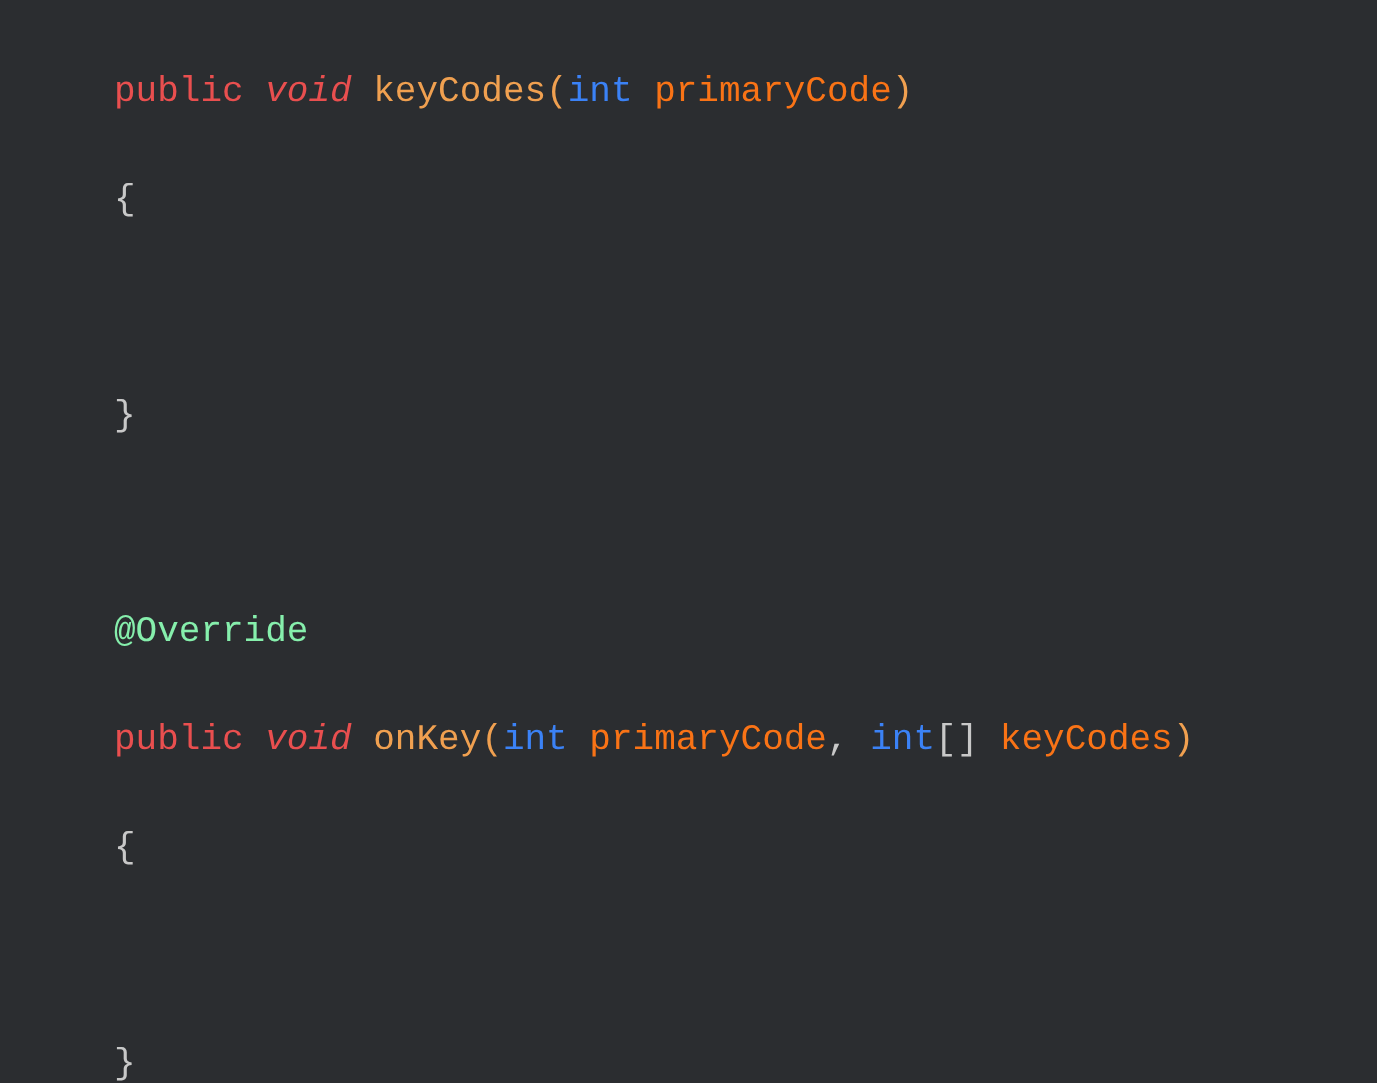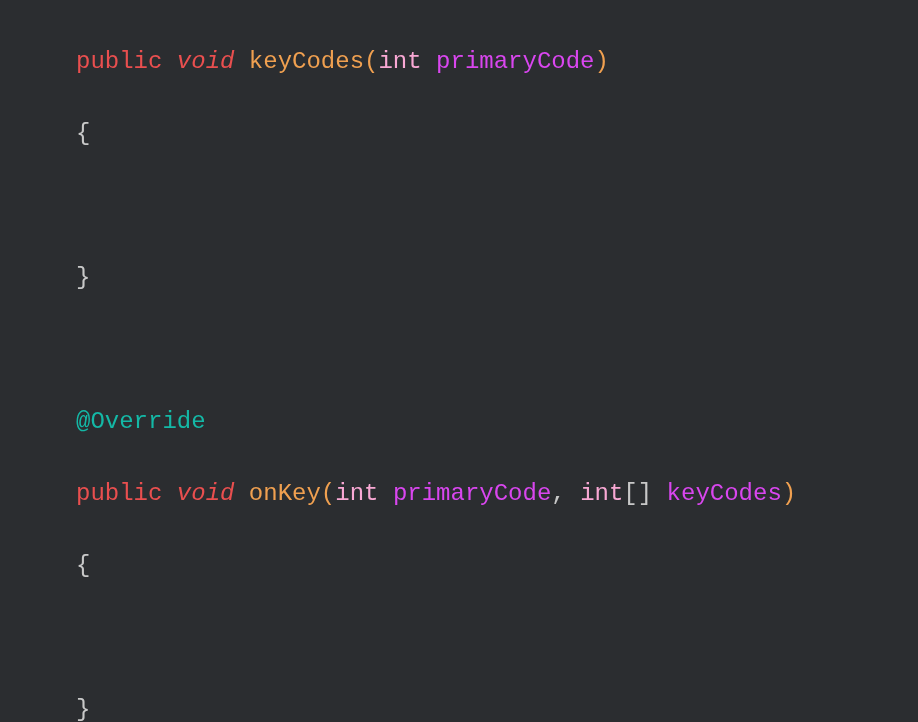--- a/index.html
+++ b/index.html
@@ -21,24 +21,24 @@
     .code-container {
       padding-left: 76px;
       white-space: pre;
     }
     .line {
       height: 36px;
       display: block;
     }
     .kw-public { color: #e94f4f; text-align: center; }
     .kw-void { color: #e94f4f; font-style: italic; }
-    .kw-int { color: #f9a8d4; }
+    .kw-int { color: #3b82f6; }
     .fn-name { color: #f0a050; }
-    .annotation { color: #14b8a6; margin-top: 48px; }
-    .param { color: #d946ef; }
+    .annotation { color: #86efac; margin-top: 48px; }
+    .param { color: #f97316; }
     .paren { color: #f0a050; }
     .bracket { color: #c8c8c8; }
     .brace { color: #c8c8c8; }
     .comma { color: #c8c8c8; }
   </style>
 </head>
 <body>
 
 <div class="code-container">
 <span class="line"><span class="kw-public">public</span> <span class="kw-void">void</span> <span class="fn-name">keyCodes</span><span class="paren">(</span><span class="kw-int">int</span> <span class="param">primaryCode</span><span class="paren">)</span></span>

